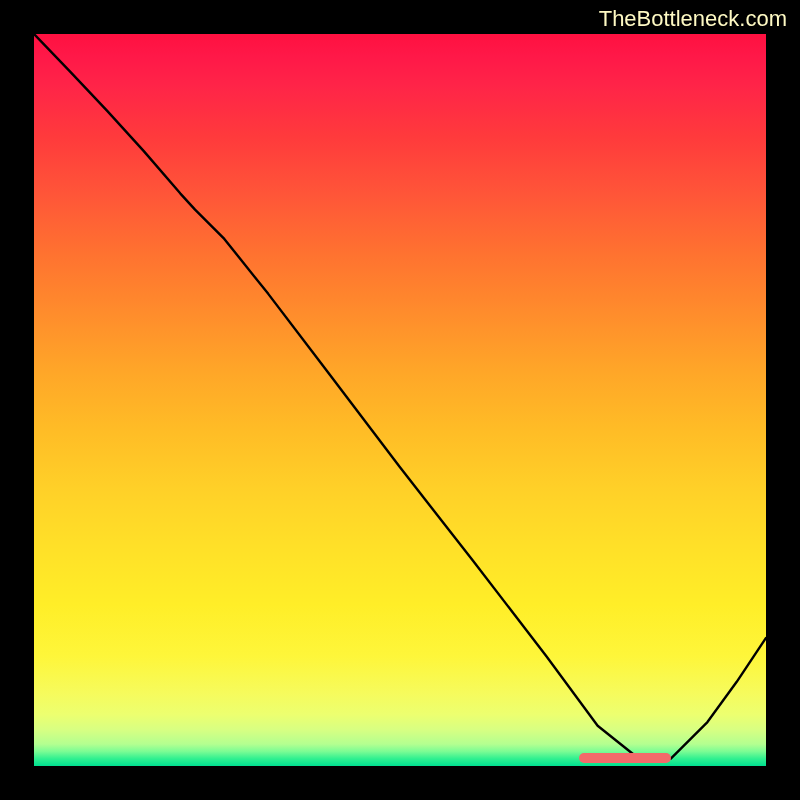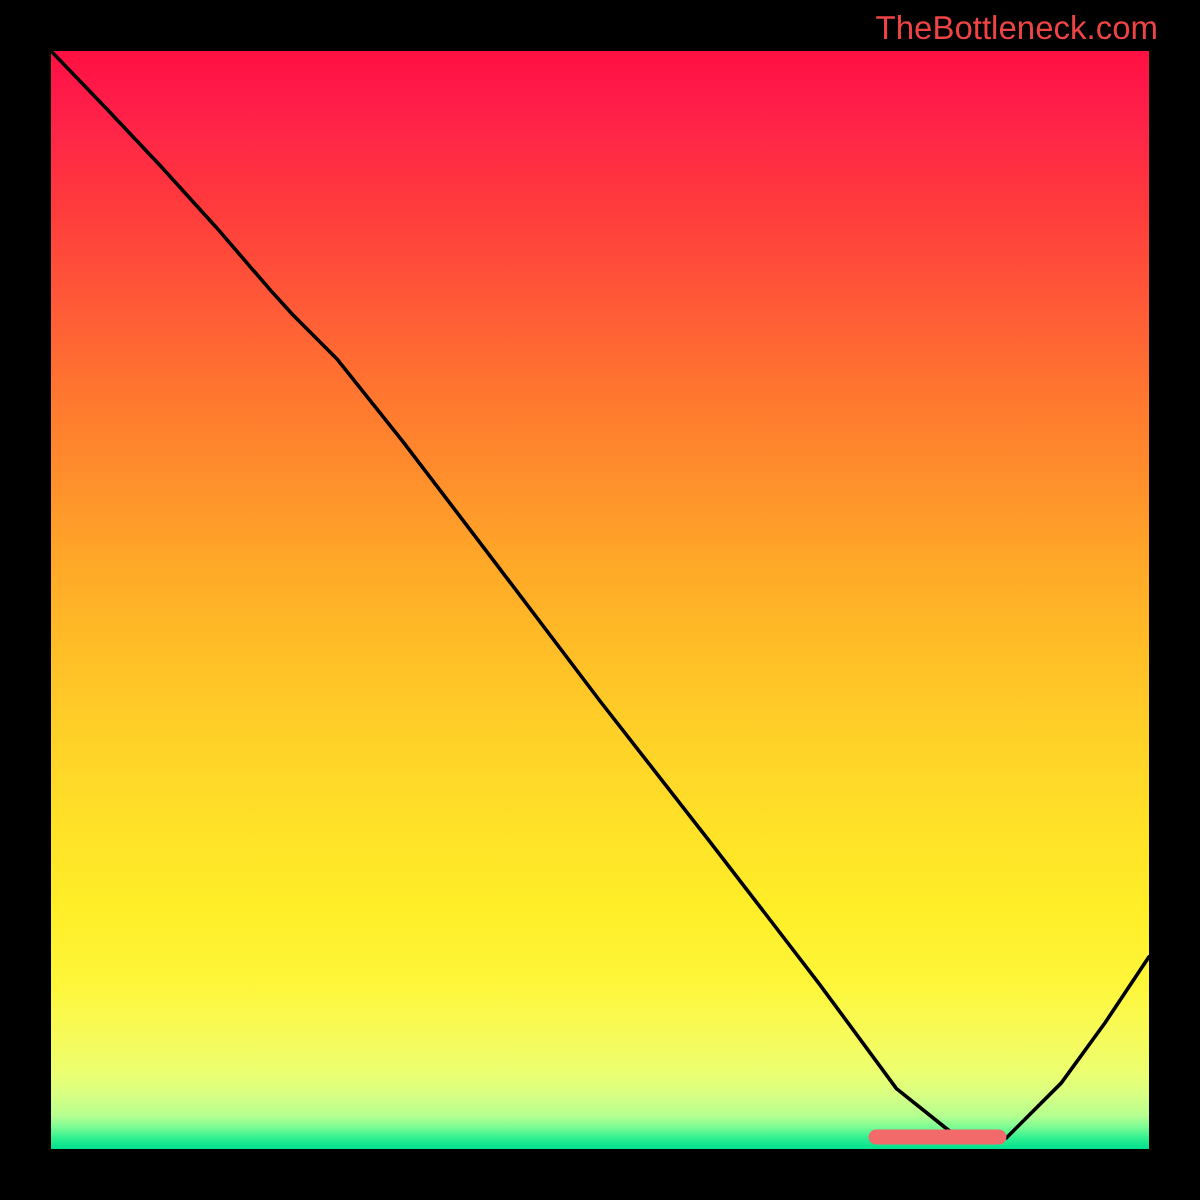--- a/index.html
+++ b/index.html
@@ -47,25 +47,25 @@
       #d8ff82 95%,
       #b4ff90 97%,
       #7cfc94 98%,
       #30f090 99%,
       #00e090 100%
     );
   }
   .watermark {
     position: absolute;
     top: 6px;
-    right: 28px;
+    right: 13px;
     font-family: Verdana, Geneva, sans-serif;
     font-size: 22px;
     font-weight: 400;
-    color: #ef4444;
+    color: #fef9c3;
     letter-spacing: 0px;
     user-select: none;
   }
   .curve-svg {
     position: absolute;
     inset: 0;
   }
   .marker {
     position: absolute;
     height: 10px;

